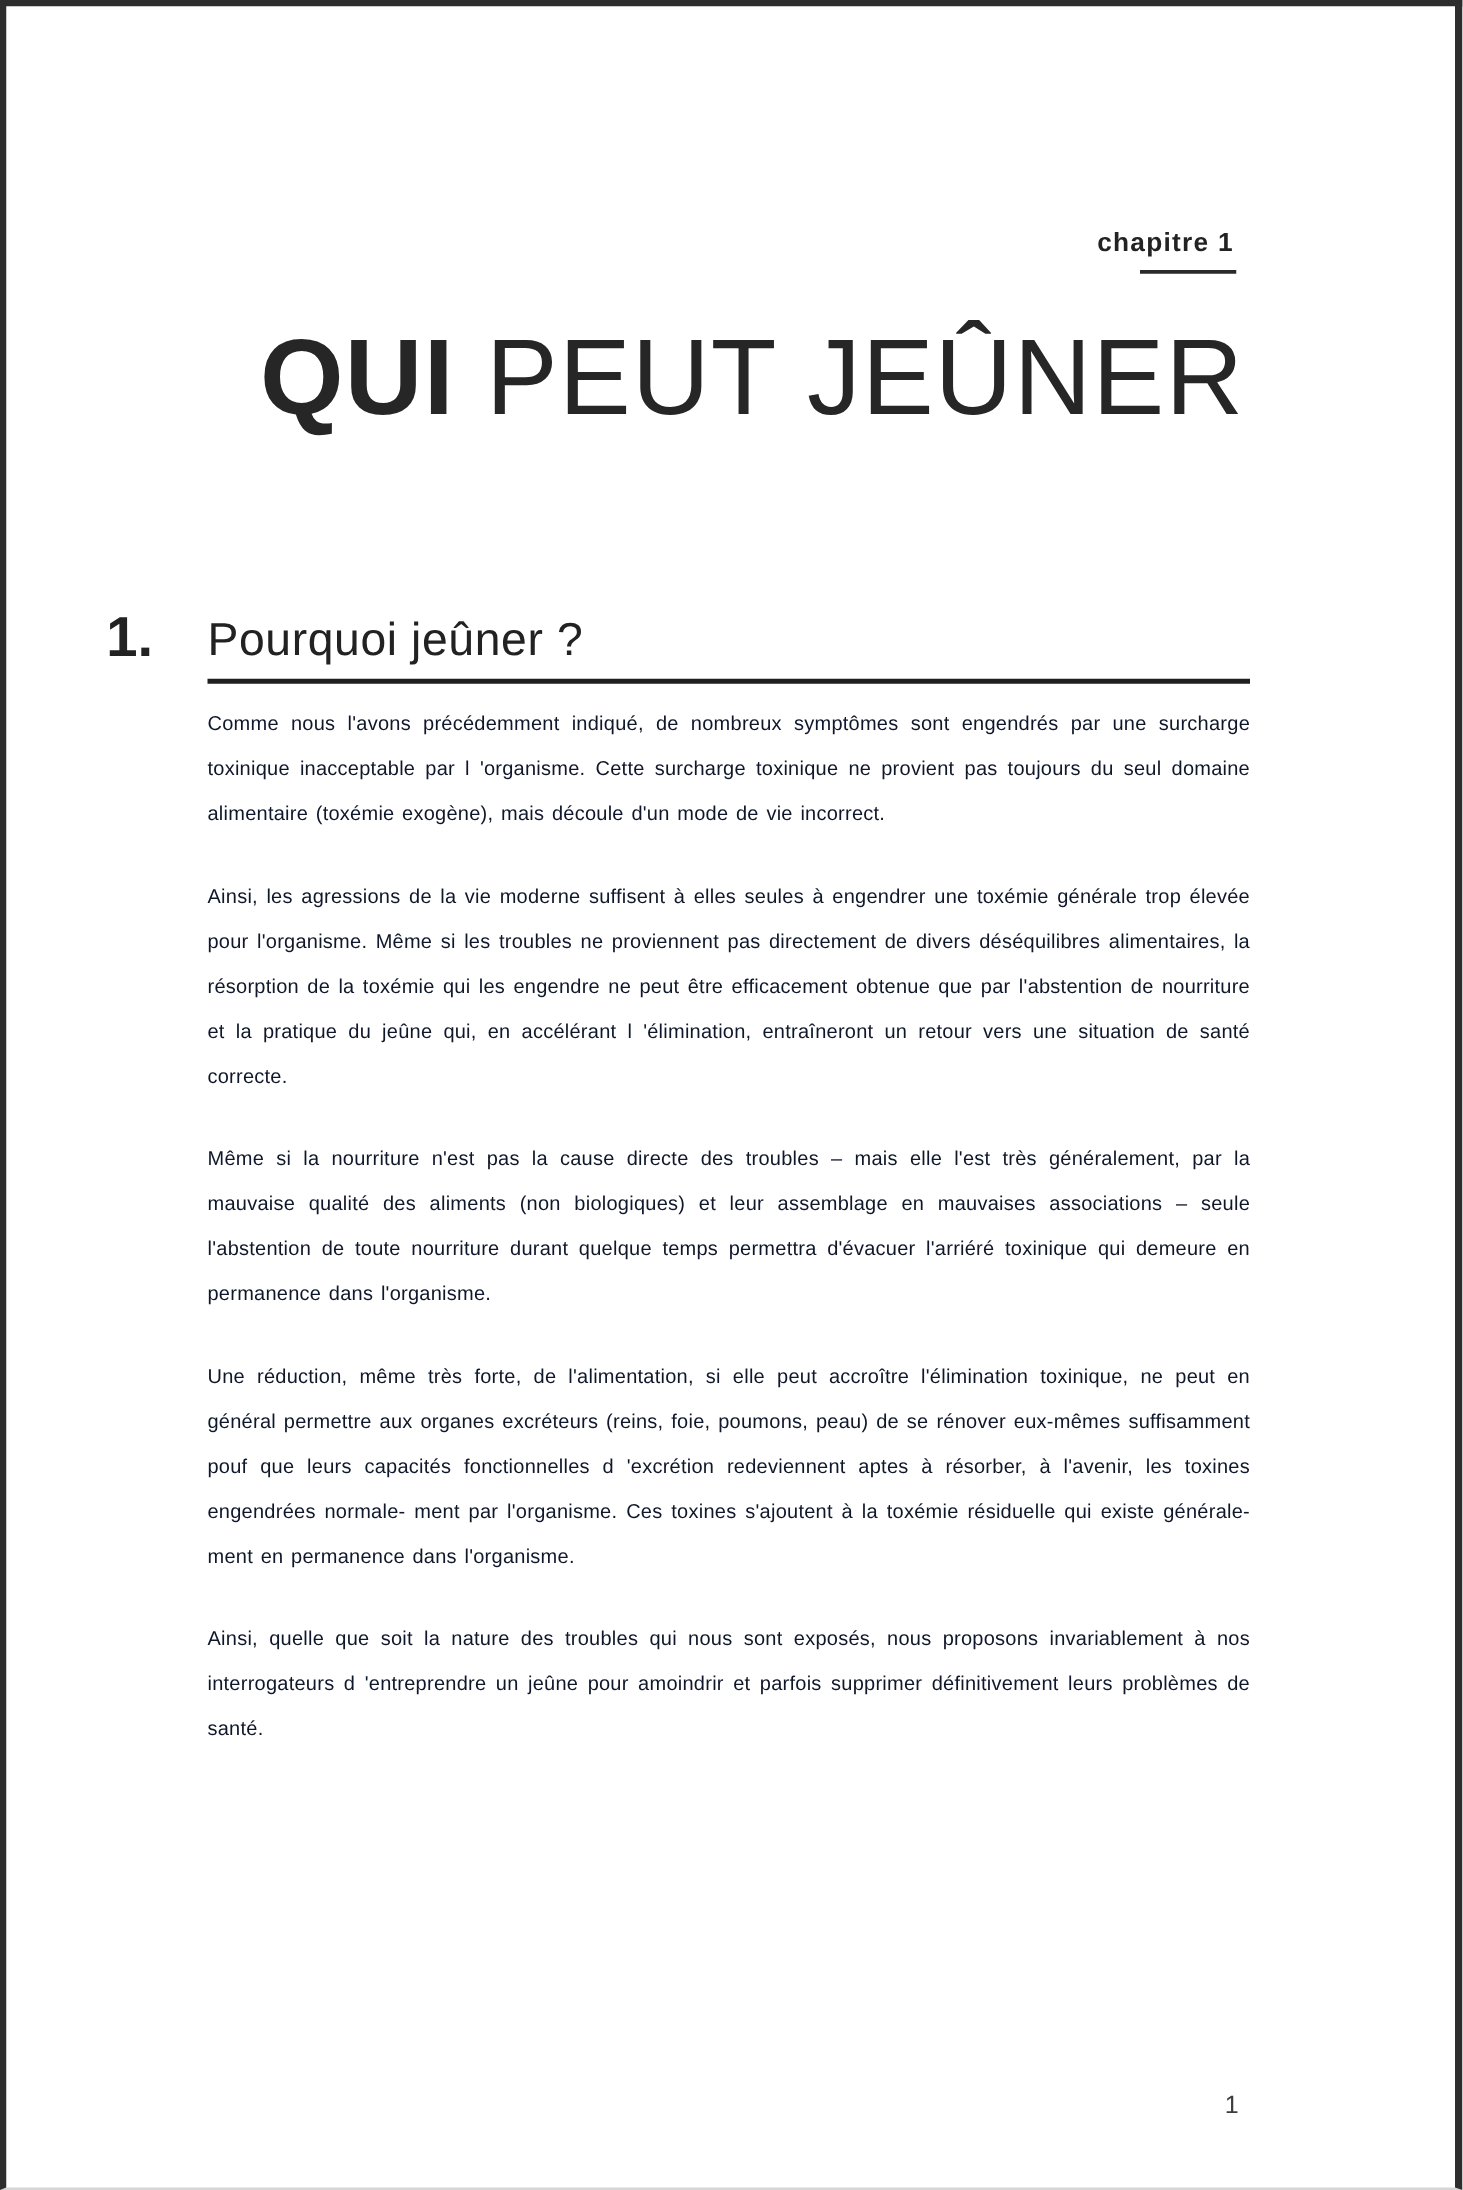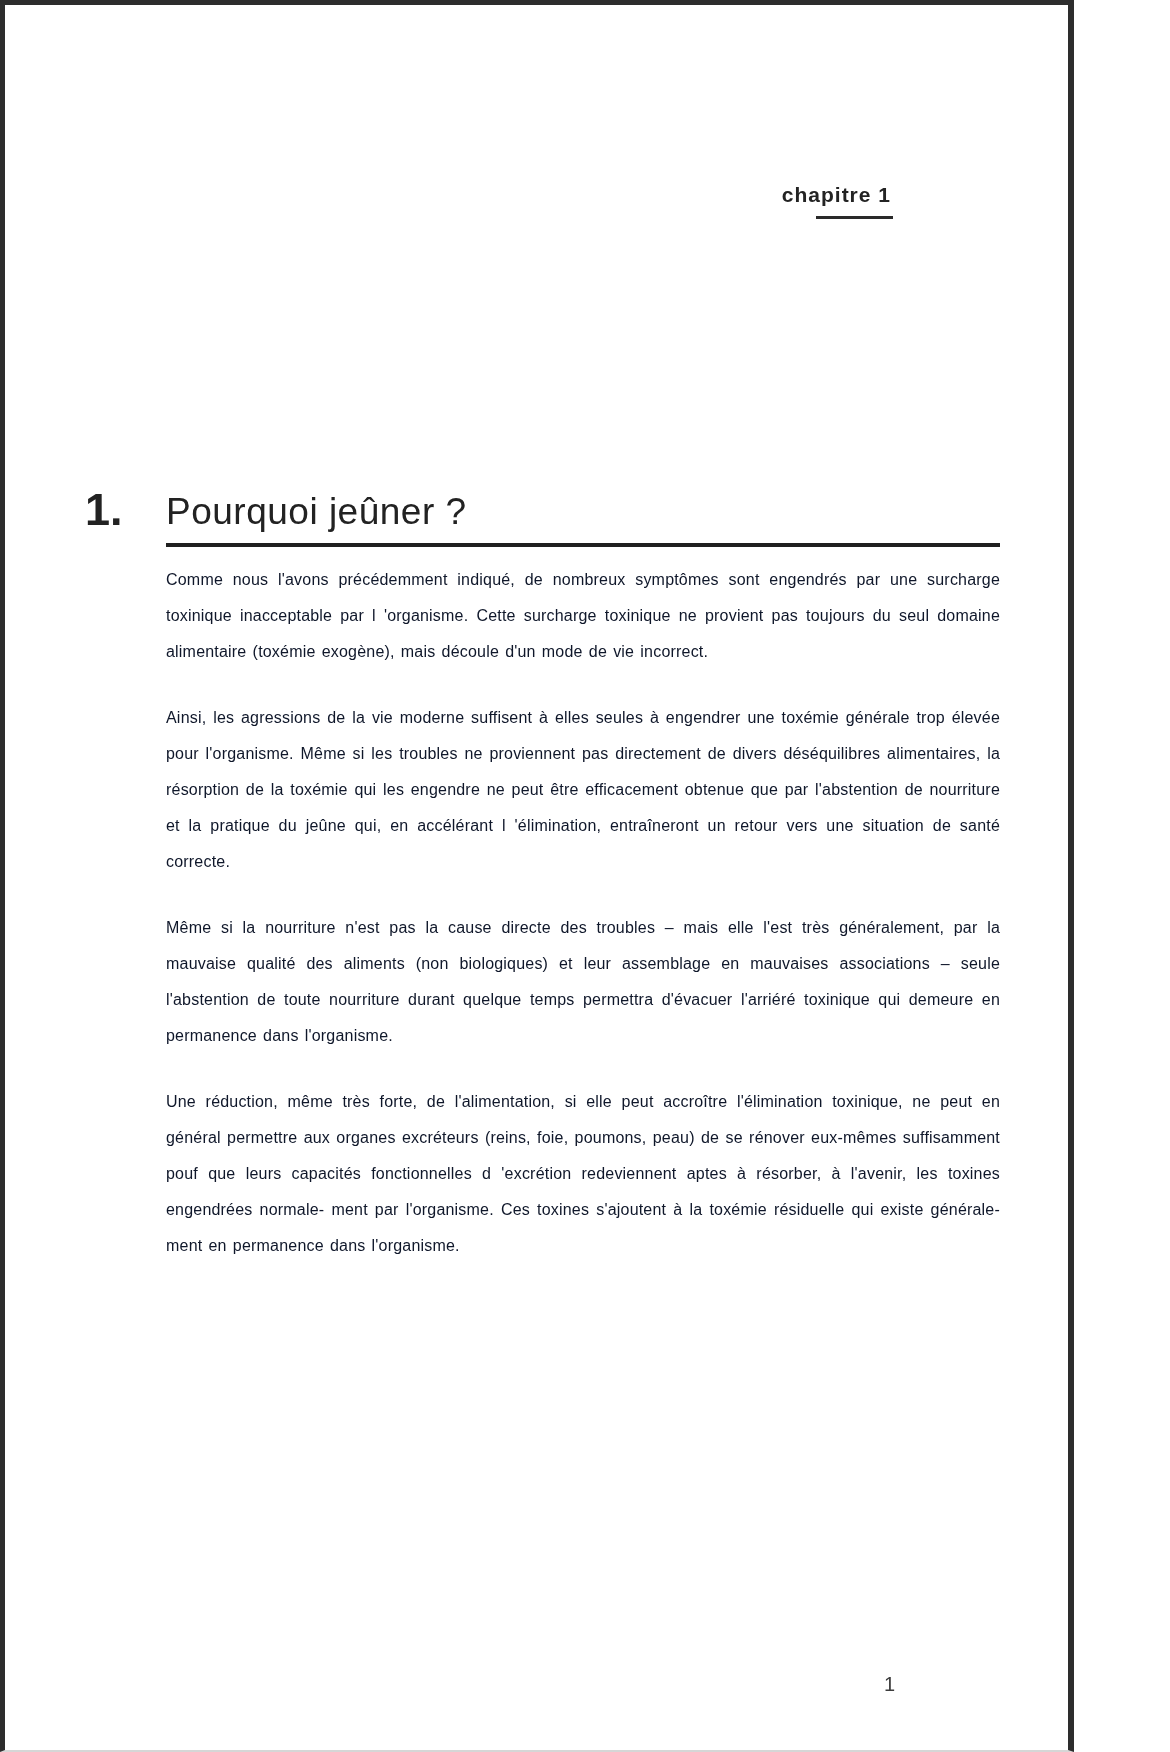--- a/index.html
+++ b/index.html
@@ -3,21 +3,21 @@
 <meta charset="utf-8">
 <style>
   html, body {
     margin: 0;
     padding: 0;
     background: #ffffff;
     font-family: "Liberation Sans", sans-serif;
   }
   .page {
     position: relative;
-    width: 1074px;
+    width: 1170px;
     height: 1752px;
     box-sizing: border-box;
     background: #ffffff;
     border-top: 5px solid #2d2d2d;
     border-left: 5px solid #2d2d2d;
     border-right: 6px solid #2d2d2d;
     border-bottom: 2px solid #d6d6d6;
     overflow: hidden;
     color: #2a2a2a;
   }
@@ -107,27 +107,29 @@
   }
 </style>
 </head>
 <body>
 
 <div class="page">
 
   <div class="chapter-label">chapitre 1</div>
   <div class="chapter-rule"></div>
 
+  <h1 class="page-title"><span class="title-bold">QUI</span><span> PEUT JEÛNER</span></h1>
 
   <div class="section-number">1.</div>
   <h2 class="section-title">Pourquoi jeûner ?</h2>
   <hr class="section-rule">
 
   <div class="body-text">
     <p>Comme nous l'avons précédemment indiqué, de nombreux symptômes sont engendrés par une surcharge toxinique inacceptable par l 'organisme. Cette surcharge toxinique ne provient pas toujours du seul domaine alimentaire (toxémie exogène), mais découle d'un mode de vie incorrect.</p>
     <p>Ainsi, les agressions de la vie moderne suffisent à elles seules à engendrer une toxémie générale trop élevée pour l'organisme. Même si les troubles ne proviennent pas directement de divers déséquilibres alimentaires, la résorption de la toxémie qui les engendre ne peut être efficacement obtenue que par l'abstention de nourriture et la pratique du jeûne qui, en accélérant l 'élimination, entraîneront un retour vers une situation de santé correcte.</p>
     <p>Même si la nourriture n'est pas la cause directe des troubles – mais elle l'est très généralement, par la mauvaise qualité des aliments (non biologiques) et leur assemblage en mauvaises associations – seule l'abstention de toute nourriture durant quelque temps permettra d'évacuer l'arriéré toxinique qui demeure en permanence dans l'organisme.</p>
     <p>Une réduction, même très forte, de l'alimentation, si elle peut accroître l'élimination toxinique, ne peut en général permettre aux organes excréteurs (reins, foie, poumons, peau) de se rénover eux-mêmes suffisamment pouf que leurs capacités fonctionnelles d 'excrétion redeviennent aptes à résorber, à l'avenir, les toxines engendrées normale- ment par l'organisme. Ces toxines s'ajoutent à la toxémie résiduelle qui existe générale- ment en permanence dans l'organisme.</p>
+    <p>Ainsi, quelle que soit la nature des troubles qui nous sont exposés, nous proposons invariablement à nos interrogateurs d 'entreprendre un jeûne pour amoindrir et parfois supprimer définitivement leurs problèmes de santé.</p>
   </div>
 
   <div class="page-number">1</div>
 
 </div>
 
 </body></html>

